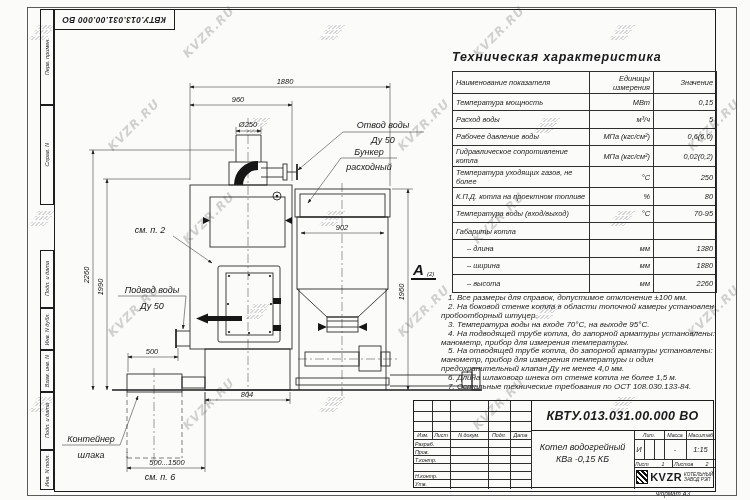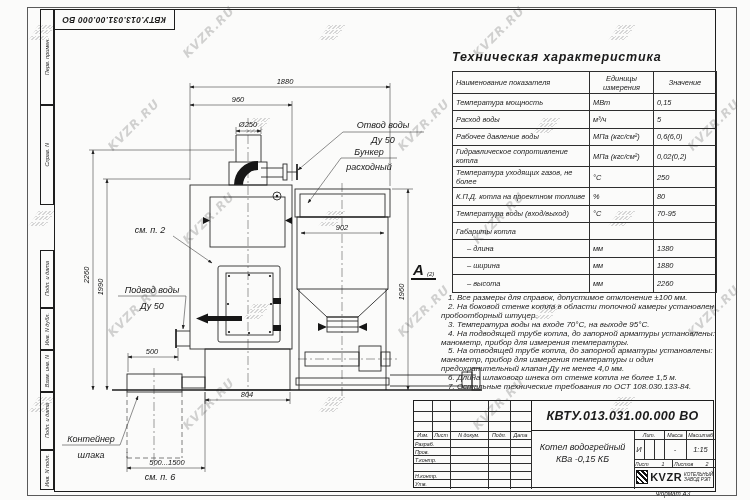--- a/index.html
+++ b/index.html
@@ -31,22 +31,22 @@
              border:1px solid #1d1d1d;box-sizing:border-box;display:flex;align-items:center;justify-content:center;}
   .top-stamp span{display:block;transform:rotate(180deg);
                   font:italic 700 8.5px "Liberation Sans",sans-serif;letter-spacing:.3px;}
   
   .tech{position:absolute;left:452px;top:50px;width:266px;}
   .tech-title{text-align:left;font:italic 700 12.5px "Liberation Sans",sans-serif;
               letter-spacing:.8px;margin-bottom:7px;}
   table.tt{border-collapse:collapse;table-layout:fixed;width:264px;}
   table.tt td{border:0.9px solid #2e2e2e;font:italic 7.4px "Liberation Sans",sans-serif;
               padding:1px 3px;height:14.4px;vertical-align:middle;overflow:hidden;}
-  table.tt td.c{text-align:left;}
-  table.tt tr.hdr td{height:19px;text-align:center;}
+  table.tt td.c{text-align:right;}
+  table.tt tr.hdr td{height:19px;text-align:right;}
   table.tt tr.ind td:first-child{padding-left:14px;}
   
   .notes{position:absolute;left:441px;top:294px;width:277px;
          font:italic 8px "Liberation Sans",sans-serif;line-height:8.9px;}
   .notes p{margin:0;text-indent:7px;}
   
   .tb{position:absolute;left:413px;top:400px;width:301px;height:88px;
       border:1.6px solid #1d1d1d;box-sizing:border-box;font-style:italic;}
   .tb .vl{position:absolute;width:0;border-left:0.9px solid #2e2e2e;}
   .tb .hl{position:absolute;height:0;border-top:0.9px solid #2e2e2e;}

